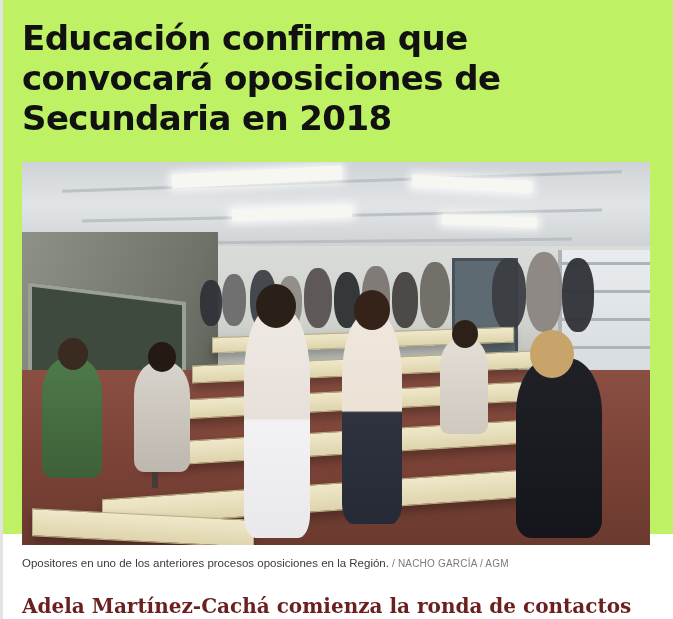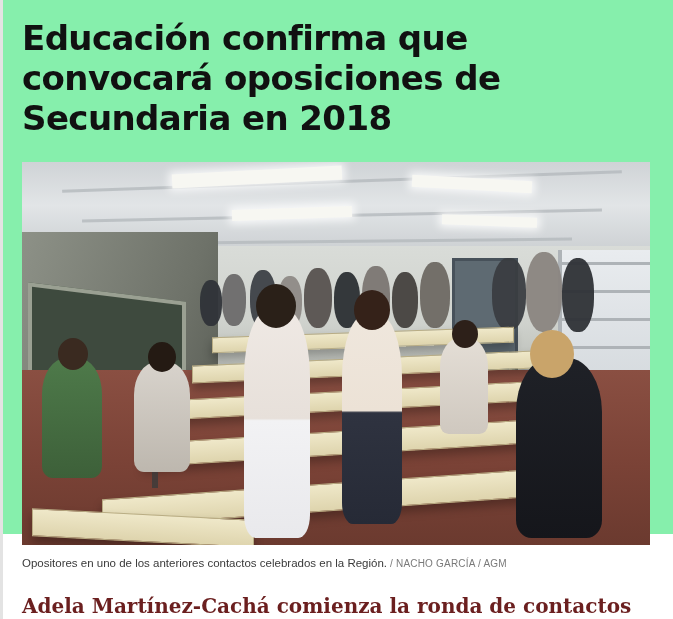--- a/index.html
+++ b/index.html
@@ -11,21 +11,21 @@
     width: 673px;
     height: 619px;
     overflow: hidden;
     font-family: "Liberation Sans", sans-serif;
     color: #1a1a1a;
   }
   .page {
     position: relative;
     width: 673px;
     height: 534px;
-    background: #86efac;
+    background: #bef264;
     box-sizing: border-box;
   }
   .left-rule {
     position: absolute;
     left: 0;
     top: 0;
     width: 3px;
     height: 619px;
     background: #e3e3e3;
   }
@@ -205,20 +205,20 @@
         <div class="head" style="left:36px;top:176px;width:30px;height:32px;background:#3a2a20;"></div>
 
         <div class="person" style="left:112px;top:200px;width:56px;height:110px;background:linear-gradient(180deg,#d8d3cc 0%,#bdb7ae 100%);"></div>
         <div class="head" style="left:126px;top:180px;width:28px;height:30px;background:#241a13;"></div>
 
         <div class="person" style="left:418px;top:176px;width:48px;height:96px;background:linear-gradient(180deg,#e4ded6 0%,#cfc8bf 100%);"></div>
         <div class="head" style="left:430px;top:158px;width:26px;height:28px;background:#2d2019;"></div>
       </div>
 
       <figcaption class="caption">
-        <span>Opositores en uno de los anteriores contactos celebrados en la Región.</span><span class="credit"> / </span><span class="credit">NACHO GARCÍA / AGM</span>
+        <span>Opositores en uno de los anteriores procesos oposiciones en la Región.</span><span class="credit"> / </span><span class="credit">NACHO GARCÍA / AGM</span>
       </figcaption>
     </figure>
 
     <h2 class="subhead">Adela Martínez-Cachá comienza la ronda de contactos con</h2>
 
   </div>
 </div>
 
 </body></html>

